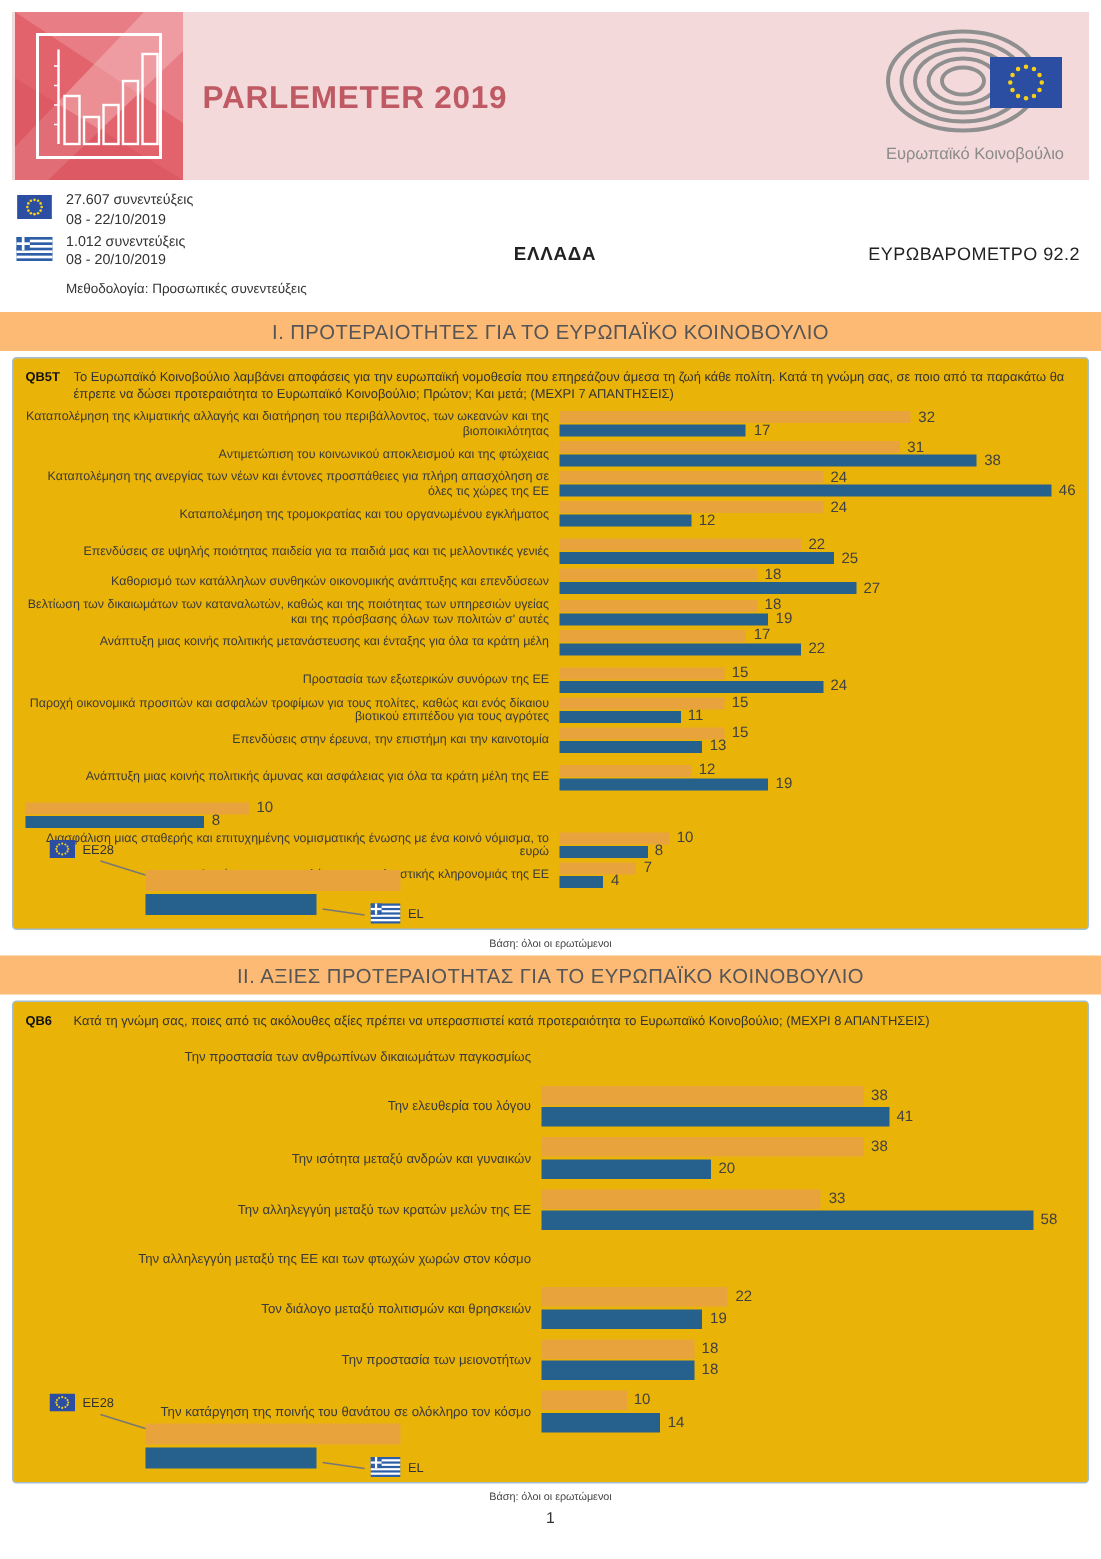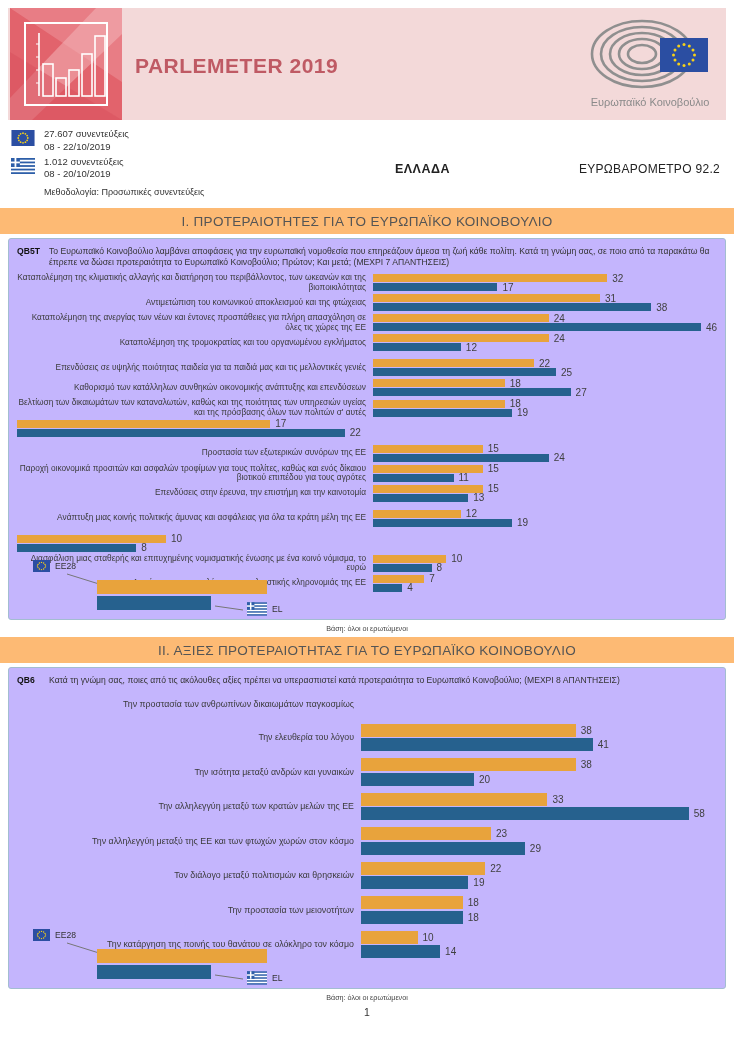--- a/index.html
+++ b/index.html
@@ -20,36 +20,36 @@
   .ep-logo { position: absolute; right: 10px; top: 8px; width: 132px; height: 96px; text-align: center; }
   .ep-logo .ep-name { font-size: 11px; color: #8A8A8A; margin-top: -2px; white-space: nowrap; }
 
   
   .meta { position: absolute; left: 10px; top: 128px; width: 714px; height: 78px; font-size: 9.5px; color: #333; }
   .meta-left { position: absolute; left: 0; top: 0; width: 300px; }
   .meta-row { display: flex; align-items: flex-start; margin-bottom: 2px; }
   .meta-flag { width: 26px; margin-right: 8px; padding-top: 2px; flex: 0 0 26px; }
   .meta-lines div { line-height: 1.35; }
   .methodology { margin-top: 6px; margin-left: 34px; font-size: 9px; }
-  .country-name { position: absolute; left: 280px; top: 34px; width: 160px; text-align: right; font-size: 12.5px; font-weight: bold; letter-spacing: .5px; color: #222; }
+  .country-name { position: absolute; left: 280px; top: 34px; width: 160px; text-align: center; font-size: 12.5px; font-weight: bold; letter-spacing: .5px; color: #222; }
   .survey-name { position: absolute; right: 4px; top: 34px; font-size: 12px; letter-spacing: .3px; color: #222; }
 
   
   .section-band {
     position: absolute; left: 0; width: 734px; height: 26px; background: #fdba74;
     display: flex; align-items: center; justify-content: center;
     font-size: 13.5px; color: #555; letter-spacing: .3px;
   }
   #section1 { top: 208px; }
   #section2 { top: 637px; }
 
   
   .chart-box {
     position: absolute; left: 8px; width: 718px;
-    border: 1.5px solid #A3BDD1; border-radius: 3px; background: #c4b5fd;
+    border: 1.5px solid #A3BDD1; border-radius: 3px; background: #eab308;
     padding: 7px 8px 4px 8px;
   }
   #chart-box-0 { top: 238px; height: 382px; }
   #chart-box-1 { top: 667px; height: 322px; }
   .question { display: flex; font-size: 8.6px; line-height: 1.3; color: #333; margin-bottom: 5px; }
   .q-code { font-weight: bold; color: #111; flex: 0 0 32px; }
   .q-text { flex: 1; padding-right: 4px; }
 
   .rows { position: relative; }
   .bar-row { display: flex; align-items: center; }
@@ -277,20 +277,21 @@
               <div class="bar" style="width: 38.2979%; background: rgb(232, 163, 60);"></div>
               <span class="bar-value">18</span>
             </div>
             <div class="bar-line">
               <div class="bar" style="width: 40.4255%; background: rgb(38, 97, 142);"></div>
               <span class="bar-value">19</span>
             </div>
           </div>
         </div>
         <div class="bar-row">
+          <div class="bar-label">Ανάπτυξη μιας κοινής πολιτικής μετανάστευσης και ένταξης για όλα τα κράτη μέλη</div>
           <div class="bar-track">
             <div class="bar-line">
               <div class="bar" style="width: 36.1702%; background: rgb(232, 163, 60);"></div>
               <span class="bar-value">17</span>
             </div>
             <div class="bar-line">
               <div class="bar" style="width: 46.8085%; background: rgb(38, 97, 142);"></div>
               <span class="bar-value">22</span>
             </div>
           </div>
@@ -475,30 +476,20 @@
               <span class="bar-value">33</span>
             </div>
             <div class="bar-line">
               <div class="bar" style="width: 92.0635%; background: rgb(38, 97, 142);"></div>
               <span class="bar-value">58</span>
             </div>
           </div>
         </div>
         <div class="bar-row">
           <div class="bar-label">Την αλληλεγγύη μεταξύ της ΕΕ και των φτωχών χωρών στον κόσμο</div>
-          <div class="bar-track">
-            <div class="bar-line">
-              <div class="bar" style="width: 36.5079%; background: rgb(232, 163, 60);"></div>
-              <span class="bar-value">23</span>
-            </div>
-            <div class="bar-line">
-              <div class="bar" style="width: 46.0317%; background: rgb(38, 97, 142);"></div>
-              <span class="bar-value">29</span>
-            </div>
-          </div>
         </div>
         <div class="bar-row">
           <div class="bar-label">Τον διάλογο μεταξύ πολιτισμών και θρησκειών</div>
           <div class="bar-track">
             <div class="bar-line">
               <div class="bar" style="width: 34.9206%; background: rgb(232, 163, 60);"></div>
               <span class="bar-value">22</span>
             </div>
             <div class="bar-line">
               <div class="bar" style="width: 30.1587%; background: rgb(38, 97, 142);"></div>

